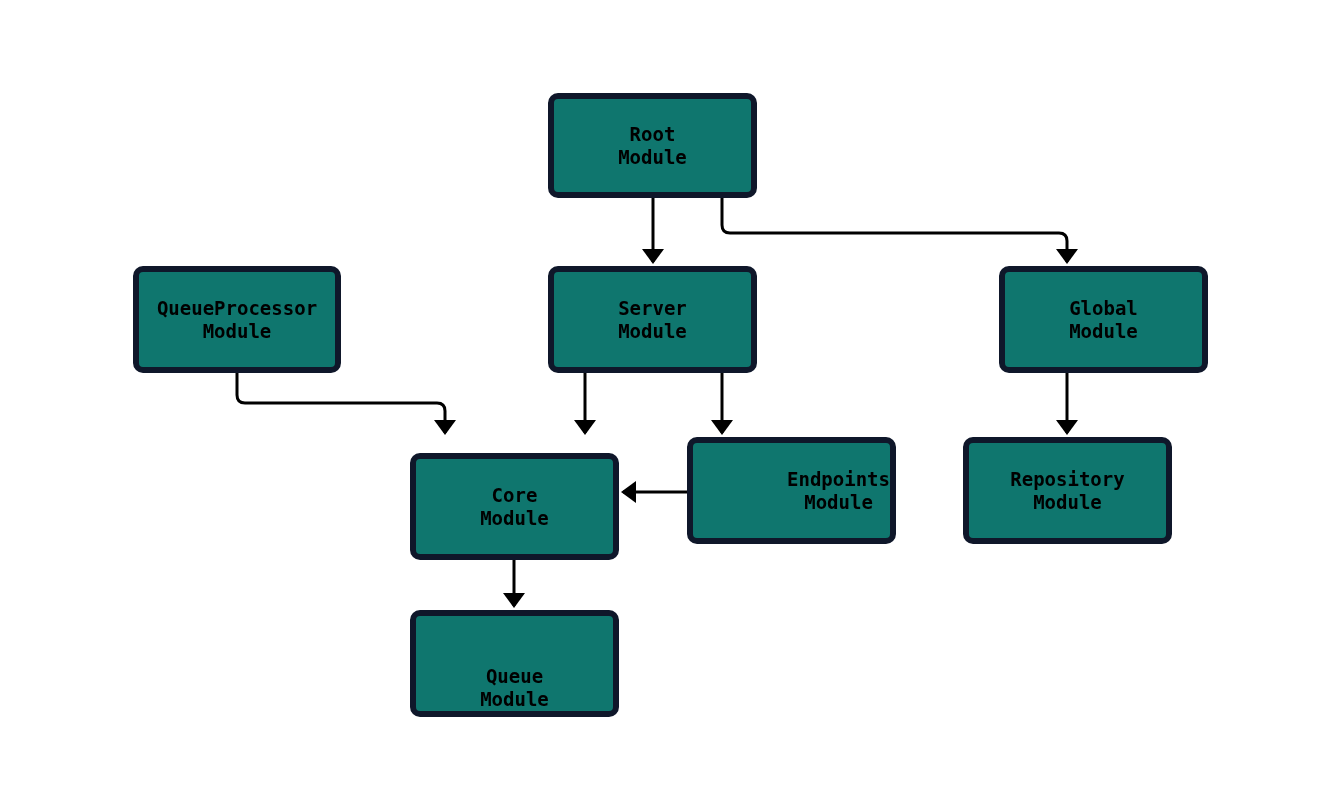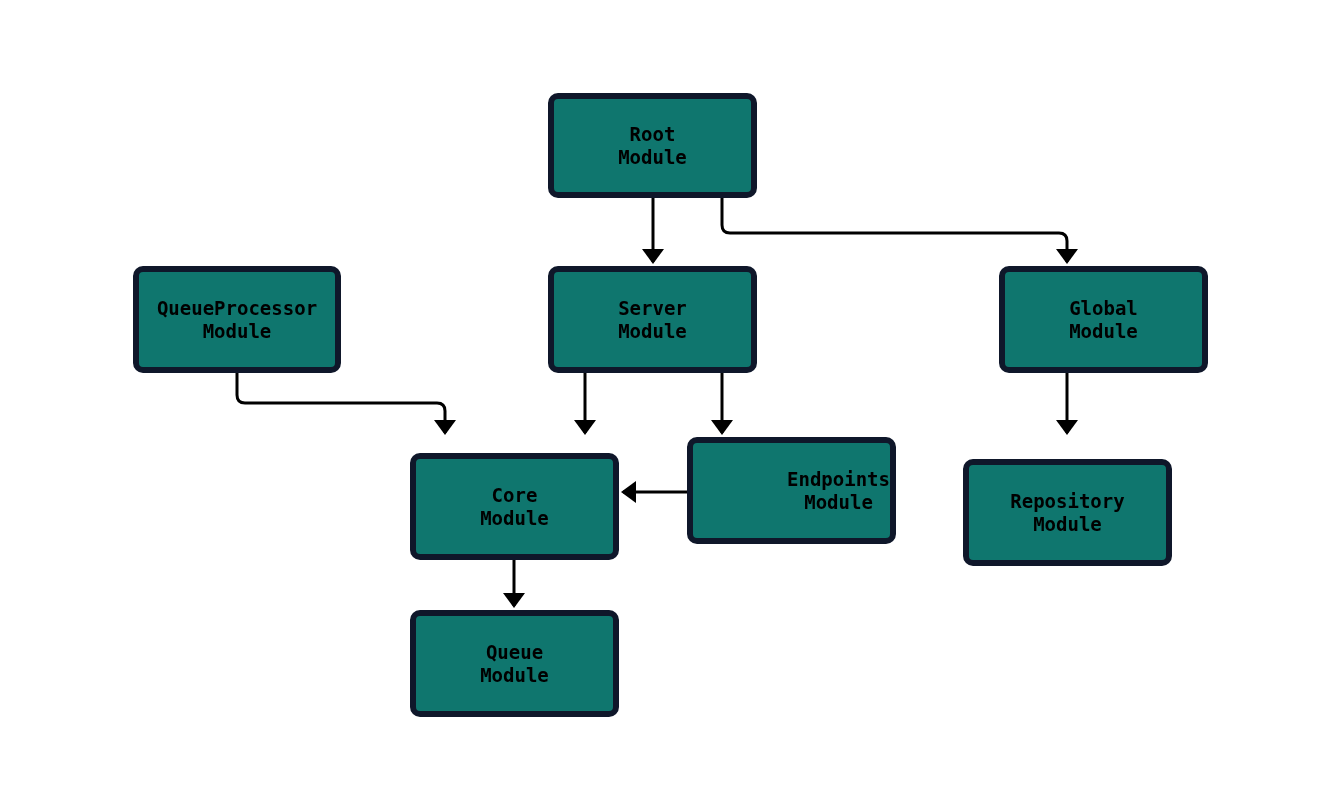--- a/index.html
+++ b/index.html
@@ -44,22 +44,22 @@
     line-height: 23px;
     color: #000000;
     white-space: pre-line;
   }
   .n-root          { left: 548px; top:  93px; width: 209px; height: 105px; }
   .n-queueprocessor{ left: 133px; top: 266px; width: 208px; height: 107px; }
   .n-server        { left: 548px; top: 266px; width: 209px; height: 107px; }
   .n-global        { left: 963px; top: 266px; width: 209px; height: 107px; margin-left: 36px; }
   .n-core          { left: 410px; top: 437px; width: 209px; height: 107px; margin-top: 16px; }
   .n-endpoints     { left: 687px; top: 437px; width: 209px; height: 107px; justify-content: flex-end; }
-  .n-repository    { left: 963px; top: 437px; width: 209px; height: 107px; margin-top: 22px; }
-  .n-queue         { left: 410px; top: 610px; width: 209px; height: 107px; }
+  .n-repository    { left: 963px; top: 437px; width: 209px; height: 107px; }
+  .n-queue         { left: 410px; top: 610px; width: 209px; height: 107px; align-items: flex-end; }
 </style>
 </head>
 <body>
 
 <div class="canvas">
 
   <svg class="edge-layer" width="1337" height="809" viewBox="0 0 1337 809" xmlns="http://www.w3.org/2000/svg">
     <defs>
       <marker id="arrowhead" markerUnits="userSpaceOnUse" markerWidth="15" markerHeight="22" viewBox="0 0 15 22" refX="13" refY="11" orient="auto">
         <path d="M0 0 L15 11 L0 22 Z" fill="#000000"></path>

